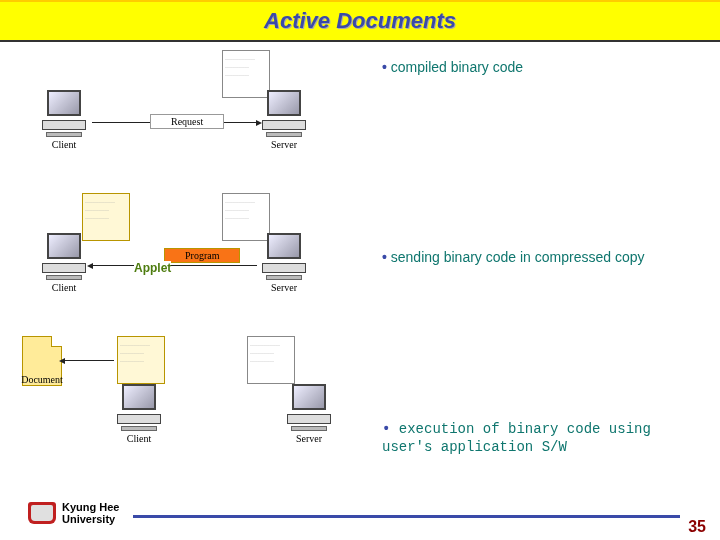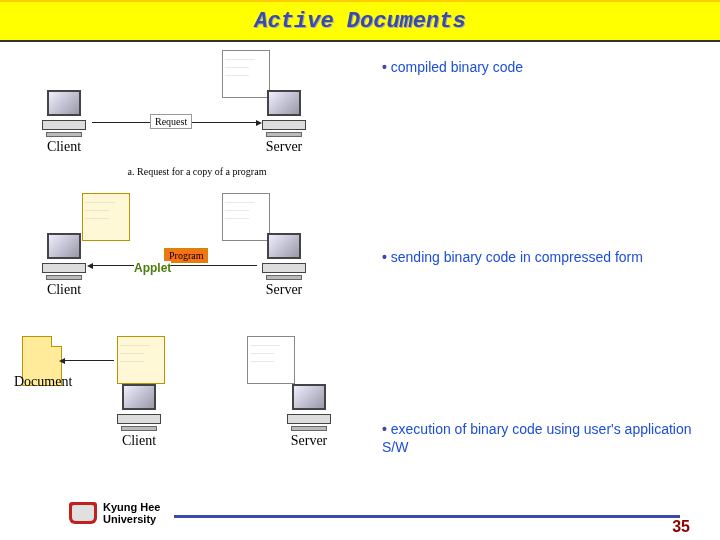--- a/index.html
+++ b/index.html
@@ -19,21 +19,21 @@
     display: flex;
     align-items: center;
     justify-content: center;
   }
   .title-bar h1 {
     font-size: 22px;
     font-weight: bold;
     font-style: italic;
     color: #3a4aa8;
     text-shadow: 1px 1px 0 #aaa;
-    font-family: Liberation Mono, monospace;
+    font-family: Liberation Sans, sans-serif;
   }
   .content {
     display: flex;
     flex-direction: row;
     padding: 8px 12px 0 12px;
     height: 430px;
   }
   .diagrams {
     width: 370px;
     display: flex;
@@ -41,21 +41,21 @@
     gap: 18px;
   }
   .figure-a, .figure-b, .figure-c {
     position: relative;
     height: 125px;
   }
   .bullets {
     flex: 1;
     padding-left: 10px;
     font-size: 14px;
-    color: #1d4ed8;
+    color: #0f766e;
     position: relative;
   }
   .bullet {
     position: absolute;
     left: 0;
     right: 0;
     line-height: 1.3;
   }
   .bullet::before {
     content: "• ";
@@ -63,21 +63,20 @@
     font-weight: bold;
   }
   .footer {
     position: absolute;
     left: 0;
     right: 0;
     bottom: 0;
     height: 54px;
     display: flex;
     align-items: center;
-    margin-left: 41px;
   }
   .logo {
     display: flex;
     align-items: center;
     gap: 6px;
     margin-left: 28px;
   }
   .crest {
     width: 28px;
     height: 22px;
@@ -99,21 +98,21 @@
   }
   .footer-line {
     flex: 1;
     height: 3px;
     background: #3a4aa8;
     margin: 0 40px 0 14px;
     margin-top: 6px;
   }
   .page-num {
     position: absolute;
-    right: 30px;
+    right: 14px;
     bottom: 4px;
     font-size: 16px;
     font-weight: bold;
     color: #8b0000;
   }
 
   
   .computer {
     position: absolute;
     width: 44px;
@@ -130,21 +129,21 @@
     background: #ddd;
     margin-top: 4px;
   }
   .kb {
     width: 36px; height: 5px;
     background: #bbb;
     border: 1px solid #666;
     margin: 2px auto 0;
   }
   .label-under {
-    font-size: 14px;
+    font-size: 10px;
     text-align: center;
     margin-top: 2px;
     font-family: "Times New Roman", serif;
   }
   .doc-box {
     position: absolute;
     width: 48px; height: 48px;
     border: 1px solid #888;
     background: #fff;
     font-size: 6px;
@@ -185,21 +184,21 @@
     right: auto; left: -5px;
     border-left: none;
     border-right: 6px solid #222;
   }
   .tag {
     position: absolute;
     font-size: 10px;
     font-family: "Times New Roman", serif;
     background: #fff;
     border: 1px solid #999;
-    padding: 0 4px;
+    padding: 0 20px;
     line-height: 13px;
   }
   .applet-label {
     position: absolute;
     font-size: 12px;
     font-weight: bold;
     color: #4d7c0f;
     background: #fff;
   }
   .caption {
@@ -231,21 +230,20 @@
         <div class="label-under">Client</div>
       </div>
       <div class="computer" style="left:250px; top:40px;">
         <div class="monitor"></div>
           <div class="base"></div>
           <div class="kb"></div>
         <div class="label-under">Server</div>
       </div>
       <div class="arrow-line" style="left:80px; top:72px; width:165px;"></div>
       <div class="tag" style="left:138px; top:64px;">Request</div>
-      <div class="caption">a. Request for a copy of a program</div>
     </div>
 
     <div class="figure-b">
       <div class="doc-box" style="left:70px; top:0; border-color:#b89500; background:#fff8d6;">……………<br>…………<br>…………</div>
       <div class="doc-box" style="left:210px; top:0;">……………<br>…………<br>…………</div>
       <div class="computer" style="left:30px; top:40px;">
         <div class="monitor"></div>
           <div class="base"></div>
           <div class="kb"></div>
         <div class="label-under">Client</div>
@@ -278,22 +276,22 @@
           <div class="base"></div>
           <div class="kb"></div>
         <div class="label-under">Server</div>
       </div>
     </div>
 
   </div>
 
   <div class="bullets">
     <div class="bullet" style="top:8px;">compiled binary code</div>
-    <div class="bullet" style="top:198px;">sending binary code in compressed form</div>
-    <div class="bullet" style="top:370px;">execution of binary code using user's application S/W</div>
+    <div class="bullet" style="top:198px;">sending binary code in compressed copy</div>
+    <div class="bullet" style="top:370px;font-family:Liberation Mono, monospace;">execution of binary code using user's application S/W</div>
   </div>
 
 </div>
 
 <div class="footer">
   <div class="logo">
     <div class="crest"></div>
     <div class="uni-text">
       <div>Kyung Hee</div>
       <div>University</div>

